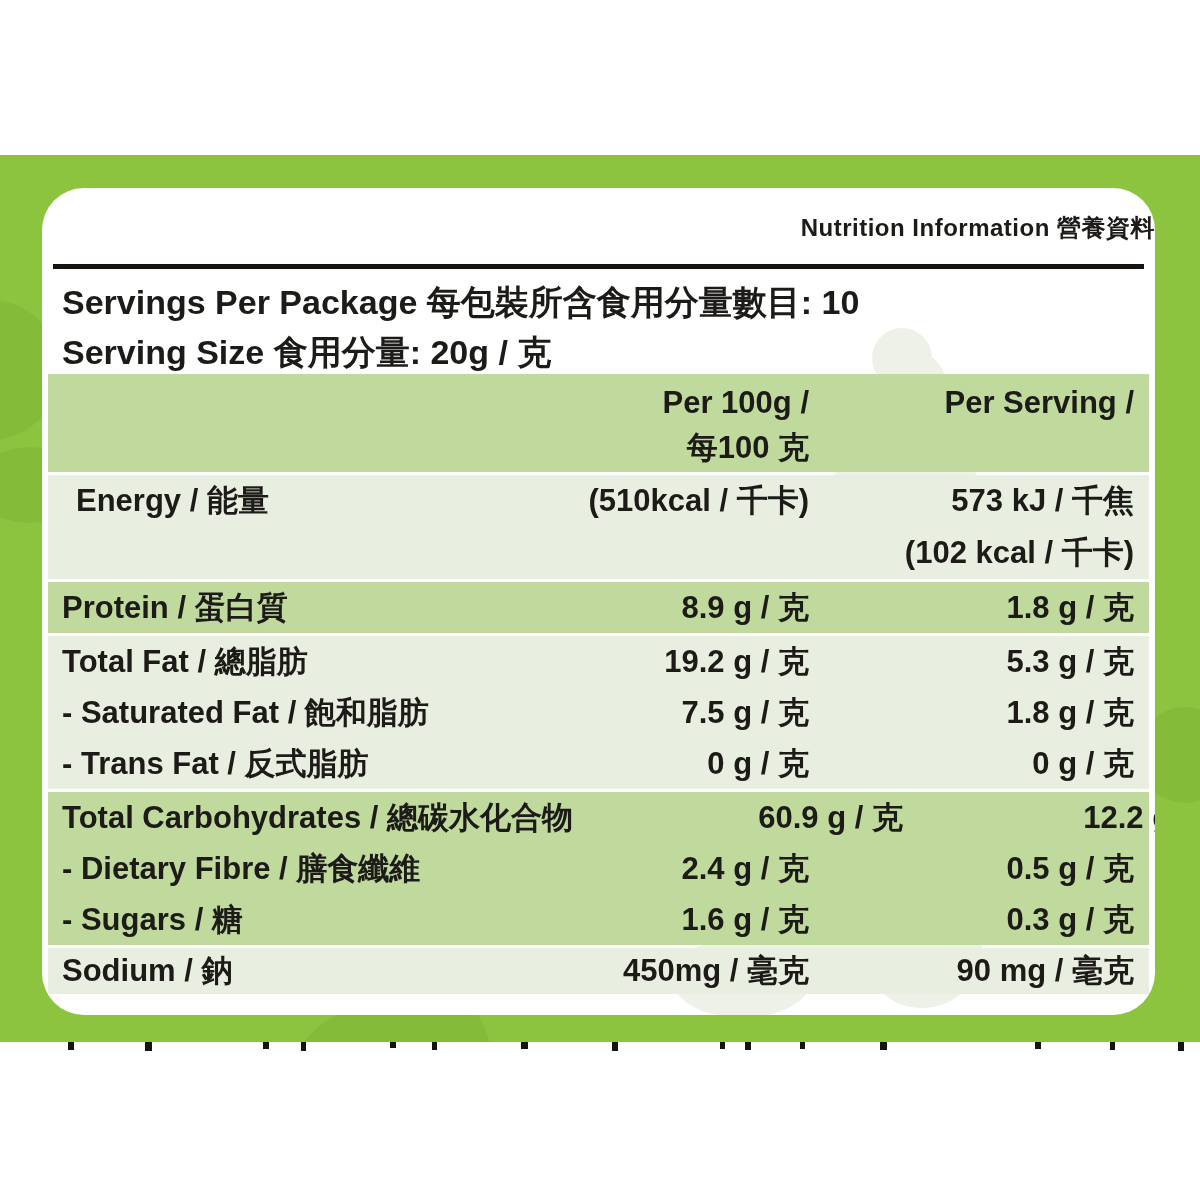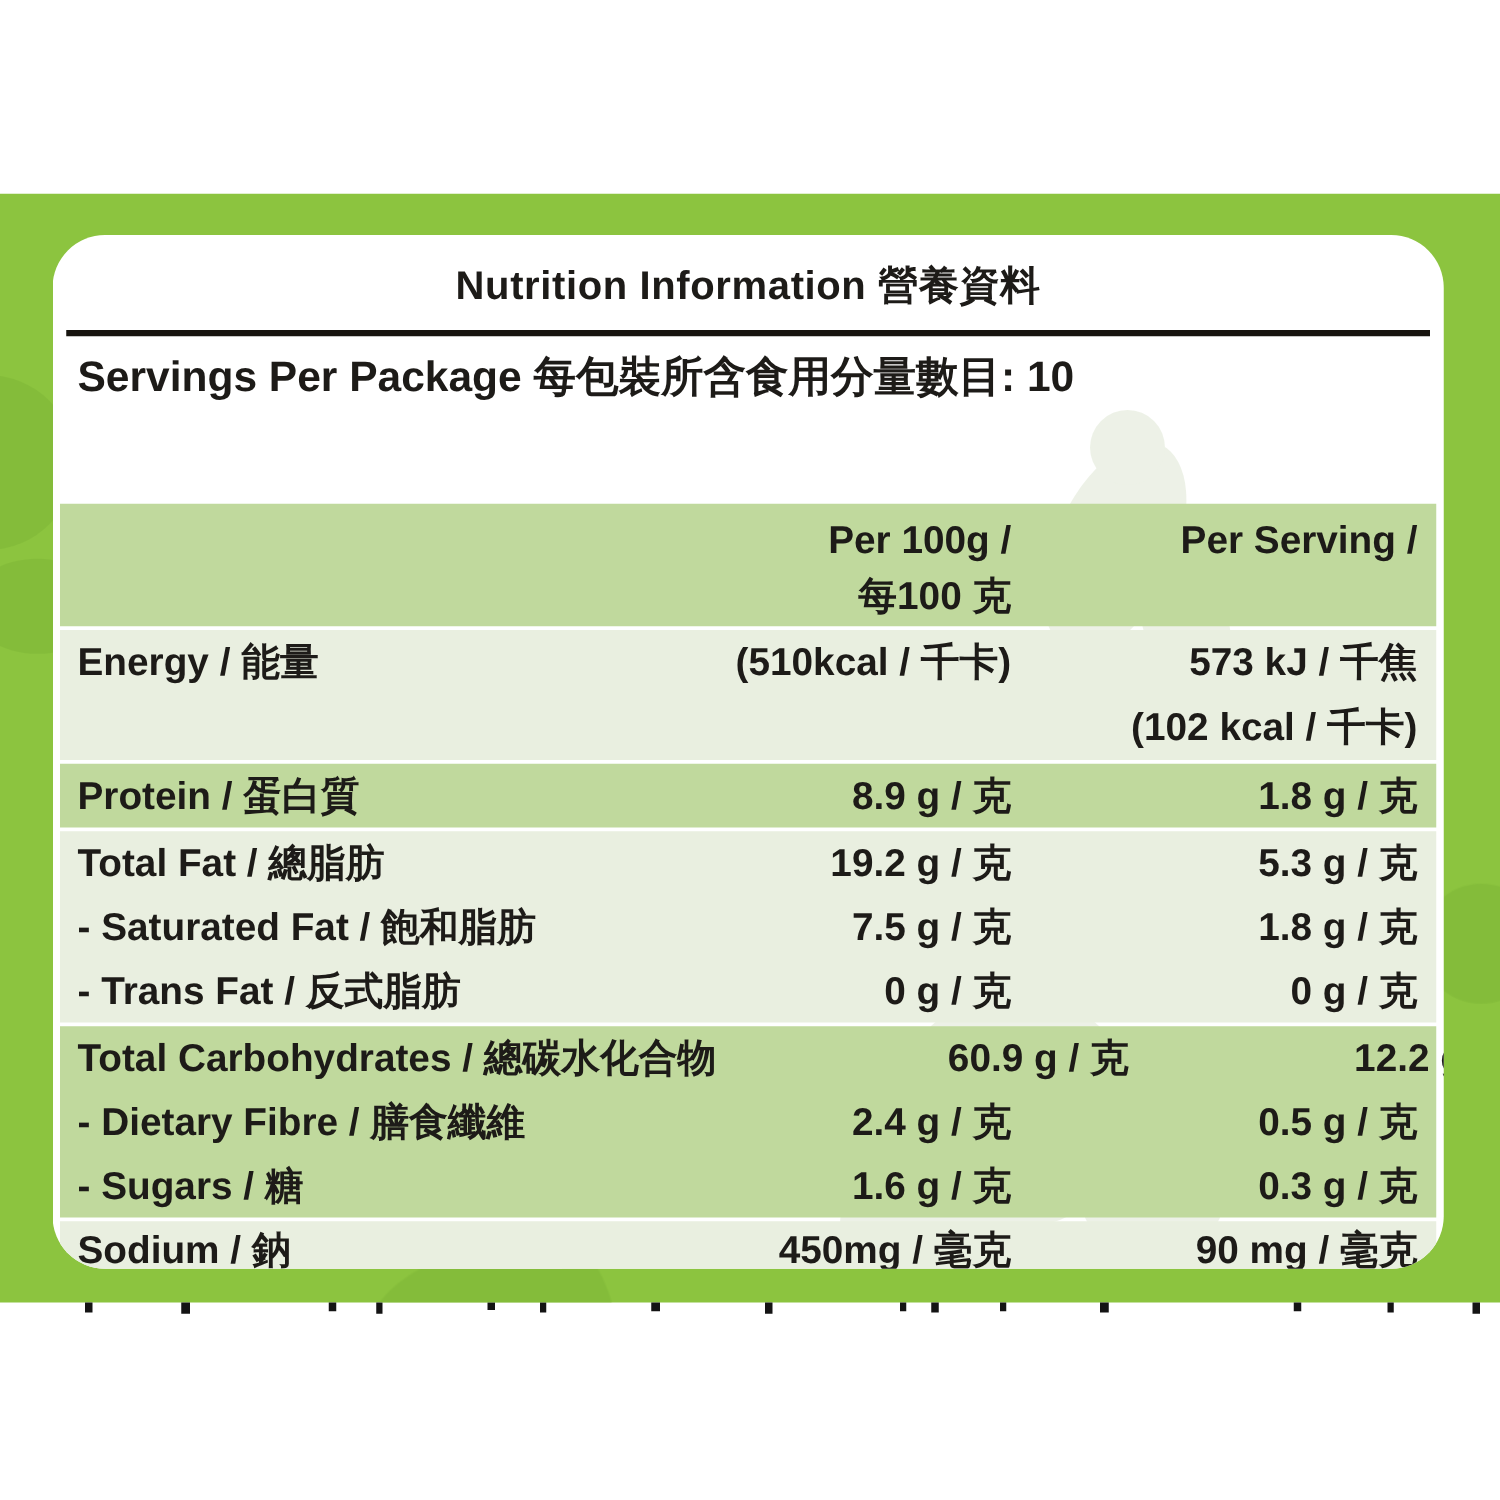--- a/index.html
+++ b/index.html
@@ -14,38 +14,38 @@
     background:#8cc43f;overflow:hidden;
   }
   .wm-band{position:absolute;inset:0;pointer-events:none;}
   .card{
     position:absolute;left:42px;top:188px;width:1113px;height:827px;
     background:#ffffff;border-radius:42px;overflow:hidden;
   }
   .wm-card{position:absolute;inset:0;pointer-events:none;z-index:0;}
   .card-content{position:relative;z-index:1;width:100%;height:100%;}
   .title{
-    text-align:center;font-size:32px;line-height:46px;padding-top:17px;
+    text-align:right;font-size:24px;line-height:46px;padding-top:17px;
     letter-spacing:.5px;
   }
   .rule{height:5px;background:#17140f;margin:13px 11px 0 11px;}
   .serving-line{font-size:34px;line-height:50px;padding-left:20px;}
   .serving-line.first{margin-top:8px;}
-  .ntable{position:absolute;left:6px;top:215px;width:1101px;}
+  .ntable{position:absolute;left:6px;top:186px;width:1101px;}
   .trow{
     display:grid;grid-template-columns:1fr 345px 325px;
     font-size:31px;align-items:start;
   }
   .cell-label{padding-left:14px;white-space:nowrap;}
   .cell-val{text-align:right;padding-right:15px;white-space:nowrap;}
   .band-medium{background:#c0d99d;}
   .band-light{background:#e9efe0;}
   .tgroup{margin-top:3px;}
   .head-row{height:98px;padding-top:6px;box-sizing:border-box;line-height:45px;}
-  .energy-row{line-height:52px;height:104px;}
+  .energy-row{line-height:52px;height:104px;margin-left:14px;}
   .single-row{line-height:51px;height:51px;}
   .sodium-row{line-height:46px;height:46px;}
   .cutoff-marks{position:absolute;left:0;top:1042px;width:1200px;height:12px;}
   .cutoff-marks i{position:absolute;top:0;background:#141414;display:block;}
 </style>
 </head>
 <body>
 
 <div class="page">
 
@@ -72,20 +72,21 @@
         <circle cx="880" cy="760" r="60"></circle>
         <ellipse cx="700" cy="790" rx="70" ry="40"></ellipse>
       </g>
     </svg>
 
     <div class="card-content">
       <div class="title">Nutrition Information 營養資料</div>
       <div class="rule"></div>
 
       <div class="serving-line first">Servings Per Package 每包裝所含食用分量數目: 10</div>
+      <div class="serving-line">Serving Size 食用分量: 20g / 克</div>
 
       <div class="ntable">
 
         <div class="trow head-row band-medium">
           <div class="cell-label"></div>
           <div class="cell-val">
             <div>Per 100g /</div>
             <div>每100 克</div>
           </div>
           <div class="cell-val">

